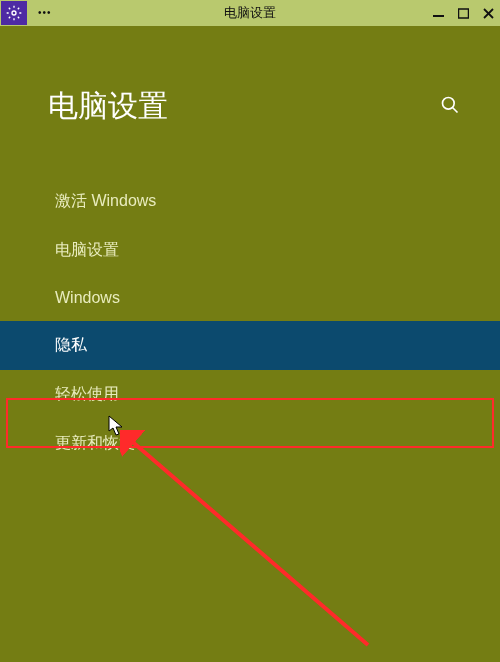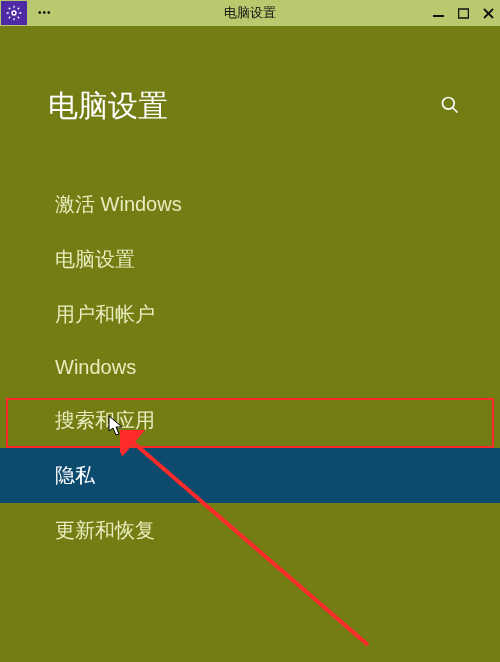--- a/index.html
+++ b/index.html
@@ -27,21 +27,21 @@
     .titlebar .win-controls span { font-size: 14px; color: #111; cursor: default; line-height: 1; display:inline-flex; align-items:center; }
     .content { padding: 60px 0 0 0; }
     .header {
       display: flex; align-items: center; justify-content: space-between;
       padding: 0 40px 0 48px; margin-bottom: 50px;
     }
     .page-title { color: #fff; font-size: 30px; font-weight: 300; }
     .search-icon { color: #fff; }
     .nav { list-style: none; }
     .nav li {
-      color: #e9ecbe; font-size: 20px; padding: 14px 0 14px 55px; cursor: default;
+      color: #e9ecbe; font-size: 16px; padding: 14px 0 14px 55px; cursor: default;
       position: relative;
     }
     .nav li.hover { background: #0c4a6e; color: #fff; }
     .highlight-box {
       position: absolute; border: 2px solid #ff2a2a; pointer-events: none;
       left: 6px; width: 488px; top: 398px; height: 50px;
     }
     .cursor-arrow {
       position: absolute; left: 108px; top: 415px; pointer-events: none;
     }
@@ -88,24 +88,23 @@
     <span class="search-icon">
       <svg width="20" height="20" viewBox="0 0 24 24" fill="none" stroke="#fff" stroke-width="2">
         <circle cx="10" cy="10" r="7"></circle>
           <line x1="21" y1="21" x2="15" y2="15"></line>
       </svg>
     </span>
   </div>
   <ul class="nav">
     <li>激活 Windows</li>
     <li>电脑设置</li>
-    <li>用户和帐户</li>
     <li>Windows</li>
-    <li>搜索和应用</li>
     <li class="hover">隐私</li>
+    <li>轻松使用</li>
     <li>更新和恢复</li>
   </ul>
 </div>
 
 <div class="highlight-box"></div>
 
 <svg class="cursor-arrow" width="18" height="22">
   <path d="M1 1 L1 16 L5 13 L8 20 L11 19 L8 12 L14 12 Z" fill="#fff" stroke="#000" stroke-width="1"></path>
 </svg>
 

